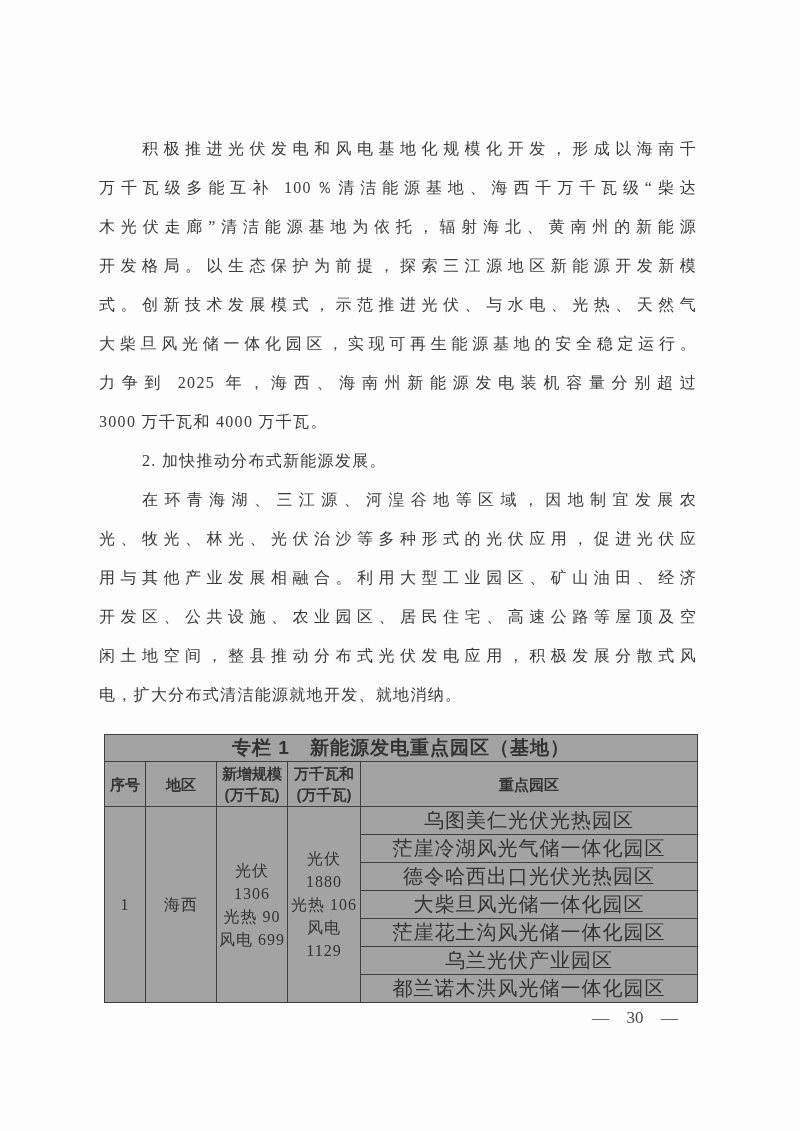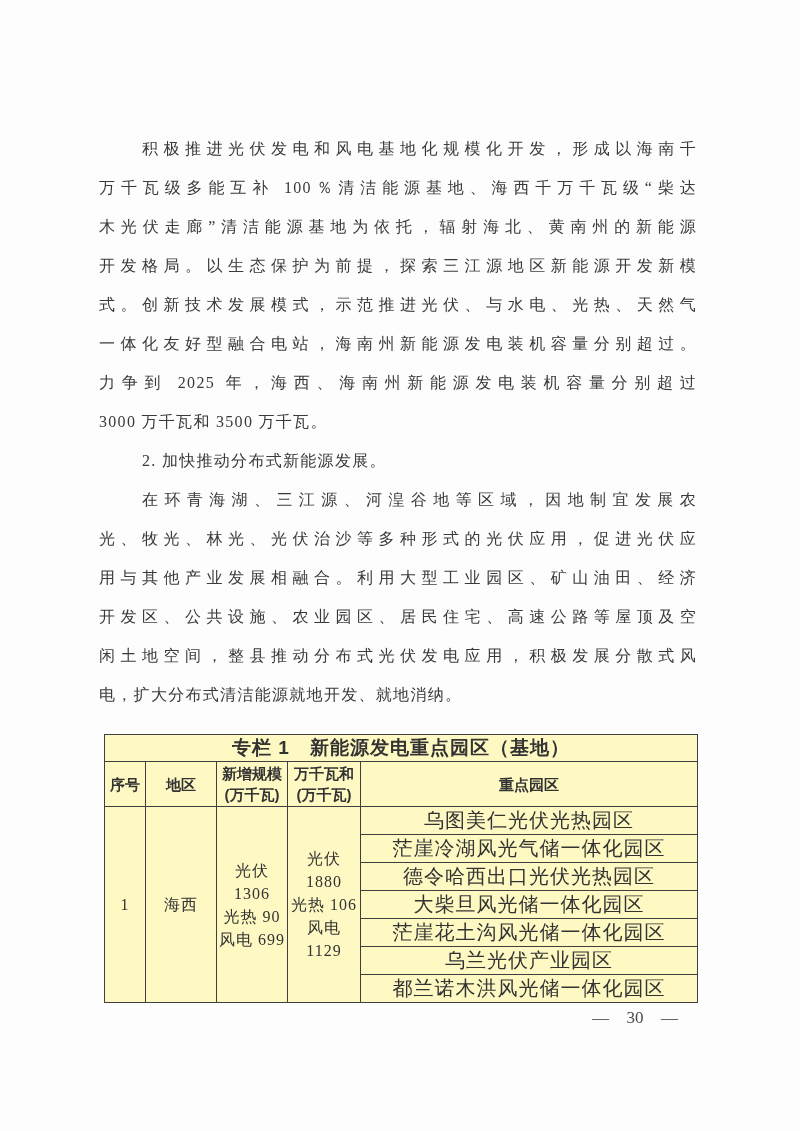--- a/index.html
+++ b/index.html
@@ -36,21 +36,21 @@
 
   .table-wrap {
     position: absolute;
     left: 104px;
     top: 734px;
   }
   table.panel {
     border-collapse: collapse;
     table-layout: fixed;
     width: 593px;
-    background: #fef9c3;
+    background: #a3a3a3;
     padding-left: 43px;
   }
   table.panel td, table.panel th {
     border: 1px solid #3f3f3f;
     text-align: center;
     vertical-align: middle;
     color: #333;
   }
   table.panel { border: 1.5px solid #333; }
   .tbl-title {
@@ -93,23 +93,23 @@
 <body>
 
 <div class="page">
 
   <div class="text-block">
       <div class="line indent full">积极推进光伏发电和风电基地化规模化开发，形成以海南千</div>
       <div class="line full">万千瓦级多能互补 100％清洁能源基地、海西千万千瓦级“柴达</div>
       <div class="line full">木光伏走廊”清洁能源基地为依托，辐射海北、黄南州的新能源</div>
       <div class="line full">开发格局。以生态保护为前提，探索三江源地区新能源开发新模</div>
       <div class="line full">式。创新技术发展模式，示范推进光伏、与水电、光热、天然气</div>
-      <div class="line full">一体化友好型融合电站，海南州新能源发电装机容量分别超过。</div>
+      <div class="line full">大柴旦风光储一体化园区，实现可再生能源基地的安全稳定运行。</div>
       <div class="line full">力争到 2025 年，海西、海南州新能源发电装机容量分别超过</div>
-      <div class="line">3000 万千瓦和 3500 万千瓦。</div>
+      <div class="line">3000 万千瓦和 4000 万千瓦。</div>
       <div class="line indent">2. 加快推动分布式新能源发展。</div>
       <div class="line indent full">在环青海湖、三江源、河湟谷地等区域，因地制宜发展农</div>
       <div class="line full">光、牧光、林光、光伏治沙等多种形式的光伏应用，促进光伏应</div>
       <div class="line full">用与其他产业发展相融合。利用大型工业园区、矿山油田、经济</div>
       <div class="line full">开发区、公共设施、农业园区、居民住宅、高速公路等屋顶及空</div>
       <div class="line full">闲土地空间，整县推动分布式光伏发电应用，积极发展分散式风</div>
       <div class="line">电，扩大分布式清洁能源就地开发、就地消纳。</div>
     </div>
 
   <div class="table-wrap">

